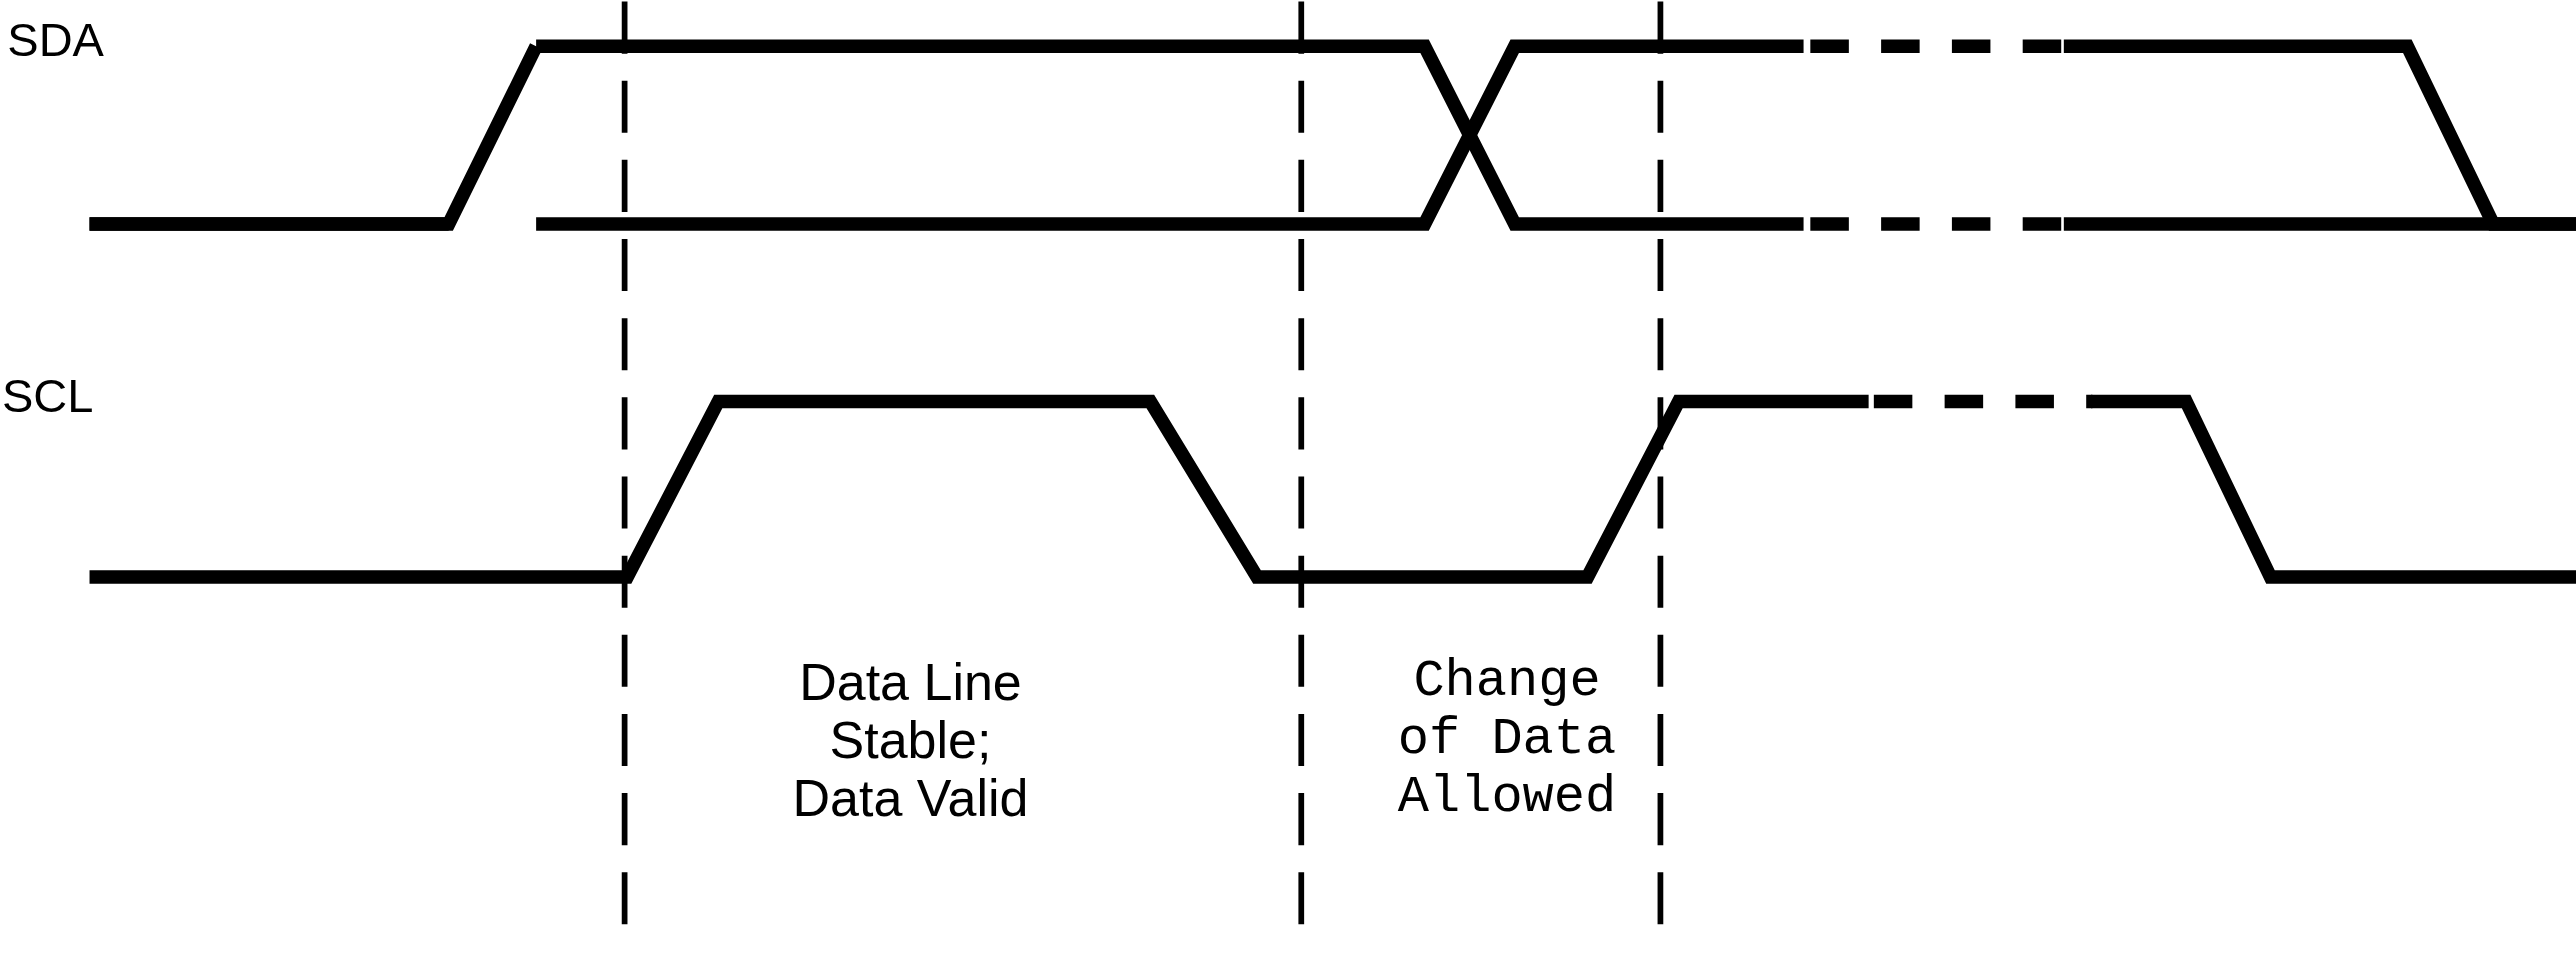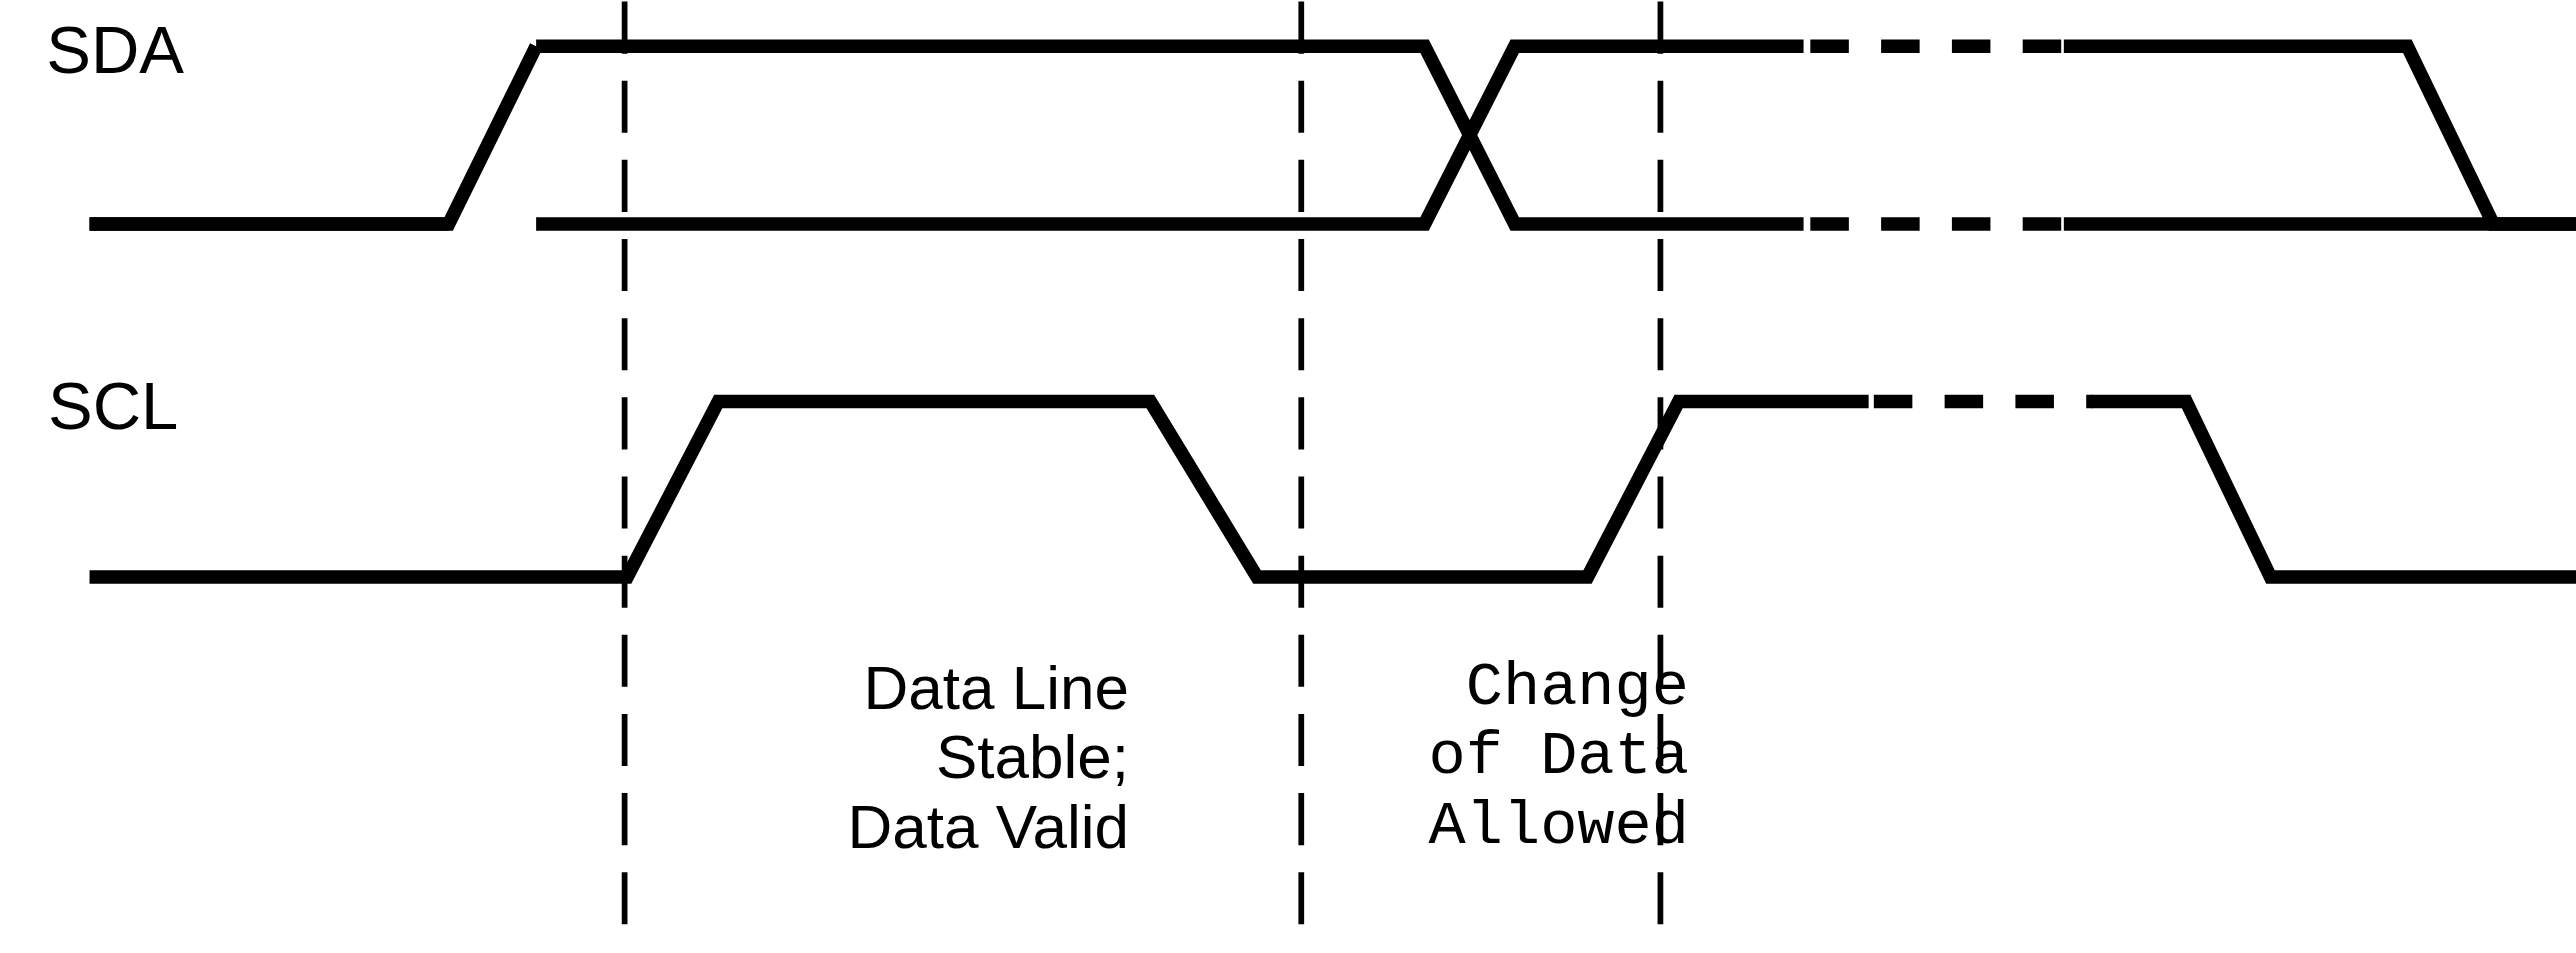--- a/index.html
+++ b/index.html
@@ -11,36 +11,35 @@
   #canvas {
     position: relative;
     width: 2576px;
     height: 954px;
     background: #ffffff;
     overflow: hidden;
     font-family: "Liberation Sans", "DejaVu Sans", sans-serif;
   }
   .signal-label {
     position: absolute;
-    font-size: 67px;
+    font-size: 47px;
     font-weight: 400;
     color: #000000;
     line-height: 1;
     white-space: nowrap;
     letter-spacing: 0px;
-    margin-left: 39px;
   }
   #sda-label { left: 7.3px; top: 15.6px; }
-  #scl-label { left: 9px; top: 372px; }
+  #scl-label { left: 2px; top: 372px; }
   .annotation {
     position: absolute;
-    font-size: 62px;
+    font-size: 52px;
     font-weight: 400;
     color: #000000;
-    text-align: right;
+    text-align: center;
     line-height: 1.12;
     white-space: pre-line;
   }
   #anno-stable {
     left: 692px;
     top: 653px;
     width: 437px;
   }
   #anno-change {
     left: 1325px;

